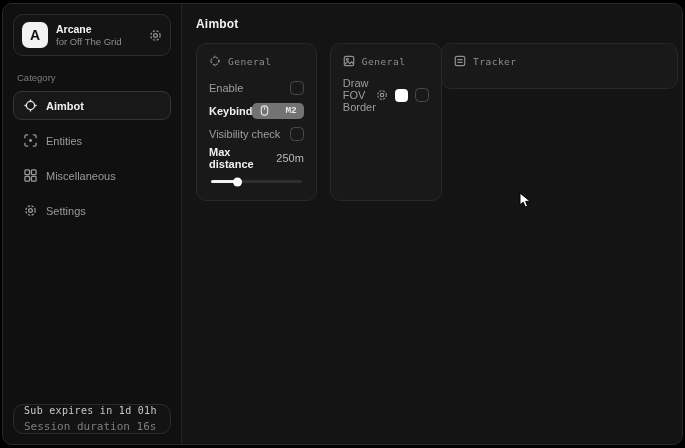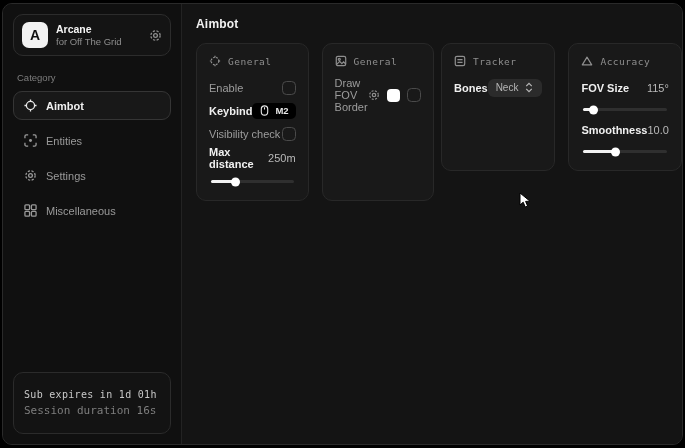--- a/index.html
+++ b/index.html
@@ -30,21 +30,21 @@
   .category-label { color:#7d7d7d; font-size:9.5px; margin:16px 4px 8px 4px; }
   .nav-item {
     display:flex; align-items:center; gap:9px; padding:7px 10px; border-radius:9px;
     color:#9a9a9a; font-size:11px; margin-bottom:6px; border:1px solid transparent; cursor:pointer;
   }
   .nav-item.selected { border:1px solid #353535; background:#181818; color:#f0f0f0; font-weight:bold; }
   .nav-item .icon { color:#9a9a9a; }
   .nav-item.selected .icon { color:#e8e8e8; }
   .sidebar-spacer { flex:1; }
   .sub-box {
-    border:1px solid #2b2b2b; border-radius:10px; background:#131313; padding:16px 10px;
+    border:1px solid #2b2b2b; border-radius:10px; background:#131313; padding:0 10px;
     font-family:"DejaVu Sans Mono", monospace;
   }
   .sub-line1 { color:#c9c9c9; font-size:10px; letter-spacing:0.3px; }
   .sub-line2 { color:#7e7e7e; font-size:11px; margin-top:4px; }
   
   .main { flex:1; display:flex; flex-direction:column; background:#141414; }
   .main-header { padding:13px 14px 10px 14px; }
   .main-title { color:#f2f2f2; font-size:12px; font-weight:bold; letter-spacing:0.2px; }
   .content { display:flex; gap:12px; padding:2px 14px; align-items:flex-start; }
   .col { display:flex; flex-direction:row; gap:13px; }
@@ -61,22 +61,22 @@
   .row { display:flex; align-items:center; justify-content:space-between; min-height:21px; margin-top:2px; }
   .row-label { font-size:11px; color:#9d9d9d; }
   .row-label.strong { color:#f0f0f0; font-weight:bold; }
   .row-value { font-size:11px; color:#b9b9b9; }
   .row-controls { display:flex; align-items:center; gap:7px; }
   .checkbox {
     width:14px; height:14px; border-radius:4.5px; border:1.5px solid #4a4a4a; background:transparent; cursor:pointer;
   }
   .swatch { width:13px; height:13px; border-radius:4px; cursor:pointer; }
   .keybadge {
-    display:flex; align-items:center; gap:5px; background:#000000; border-radius:5px;
-    padding:2.5px 7px; color:#e8e8e8; font-size:9.5px; font-weight:bold; cursor:pointer;
+    display:flex; align-items:center; gap:15px; background:#737373; border-radius:5px;
+    padding:2.5px 7px; color:#e8e8e8; font-size:9.5px; font-weight:bold; cursor:pointer;font-family:Liberation Mono, monospace;
   }
   .select-btn {
     display:flex; align-items:center; gap:6px; background:#2b2b2b; border-radius:6px;
     padding:3.5px 8px; color:#b5b5b5; font-size:10px; cursor:pointer;
   }
   .slider { position:relative; height:3px; background:#2f2f2f; border-radius:2px; margin:10px 2px 6px 2px; cursor:pointer; }
   .slider-fill { position:relative; height:3px; background:#f2f2f2; border-radius:2px; }
   .slider-fill::after {
     content:''; position:absolute; right:-4px; top:50%; transform:translateY(-50%);
     width:9px; height:9px; border-radius:50%; background:#fff;
@@ -127,37 +127,37 @@
             <path d="M4.5 13H2.5A1.5 1.5 0 0 1 1 11.5V9.5"></path>
             <circle cx="7" cy="7" r="1.6" fill="currentColor" stroke="none"></circle>
         </svg>
       </span>
       <span>Entities</span>
     </div>
 
     <div class="nav-item">
       <span class="icon">
         <svg width="13" height="13" viewBox="0 0 14 14" fill="none" stroke="currentColor" stroke-width="1.4">
-          <circle cx="7" cy="7" r="5" stroke-dasharray="2.4 1.6"></circle>
-            <circle cx="7" cy="7" r="2"></circle>
-        </svg>
-      </span>
-      <span>Settings</span>
-    </div>
-
-    <div class="nav-item">
-      <span class="icon">
-        <svg width="13" height="13" viewBox="0 0 14 14" fill="none" stroke="currentColor" stroke-width="1.4">
           <rect x="1" y="1" width="5" height="5" rx="1"></rect>
             <rect x="8" y="1" width="5" height="5" rx="1"></rect>
             <rect x="1" y="8" width="5" height="5" rx="1"></rect>
             <rect x="8" y="8" width="5" height="5" rx="1"></rect>
         </svg>
       </span>
       <span>Miscellaneous</span>
+    </div>
+
+    <div class="nav-item">
+      <span class="icon">
+        <svg width="13" height="13" viewBox="0 0 14 14" fill="none" stroke="currentColor" stroke-width="1.4">
+          <circle cx="7" cy="7" r="5" stroke-dasharray="2.4 1.6"></circle>
+            <circle cx="7" cy="7" r="2"></circle>
+        </svg>
+      </span>
+      <span>Settings</span>
     </div>
 
     <div class="sidebar-spacer"></div>
 
     <div class="sub-box">
       <div class="sub-line1">Sub expires in 1d 01h</div>
       <div class="sub-line2">Session duration 16s</div>
     </div>
   </div>
 
@@ -252,60 +252,22 @@
             <span class="icon">
               <svg width="12" height="12" viewBox="0 0 14 14" fill="none" stroke="currentColor" stroke-width="1.4">
                 <rect x="1.5" y="1.5" width="11" height="11" rx="2"></rect>
                   <line x1="4" y1="5.5" x2="10" y2="5.5"></line>
                   <line x1="4" y1="8.5" x2="10" y2="8.5"></line>
               </svg>
             </span>
             <span>Tracker</span>
           </div>
 
-          <div class="row">
-            <span class="row-label strong">Bones</span>
-            <span class="select-btn">
-              <span>Neck</span>
-              <span class="icon">
-                <svg width="10" height="11" viewBox="0 0 10 12" fill="none" stroke="currentColor" stroke-width="1.4">
-                  <path d="M2 4.5L5 1.5L8 4.5"></path>
-                    <path d="M2 7.5L5 10.5L8 7.5"></path>
-                </svg>
-              </span>
-            </span>
-          </div>
         </div>
 
-        <div class="panel">
-          <div class="panel-header">
-            <span class="icon">
-              <svg width="12" height="12" viewBox="0 0 14 14" fill="none" stroke="currentColor" stroke-width="1.4">
-                <path d="M7 2.5L12.5 11.5H1.5Z" stroke-linejoin="round"></path>
-              </svg>
-            </span>
-            <span>Accuracy</span>
-          </div>
-
-          <div class="row">
-            <span class="row-label strong">FOV Size</span>
-            <span class="row-value">115°</span>
-          </div>
-          <div class="slider">
-            <div class="slider-fill" style="width: 13%;"></div>
-          </div>
-
-          <div class="row" style="margin-top:8px;">
-            <span class="row-label strong">Smoothness</span>
-            <span class="row-value">10.0</span>
-          </div>
-          <div class="slider">
-            <div class="slider-fill" style="width: 39%;"></div>
-          </div>
-        </div>
       </div>
     </div>
   </div>
 </div>
 
 <span class="cursor">
   <svg width="13" height="17" viewBox="0 0 13 17">
     <path d="M1 1L1 13L4.2 10.2L6.2 15L8.6 14L6.6 9.4L11 9.2Z" fill="#fff" stroke="#000" stroke-width="1"></path>
   </svg>
 </span>

